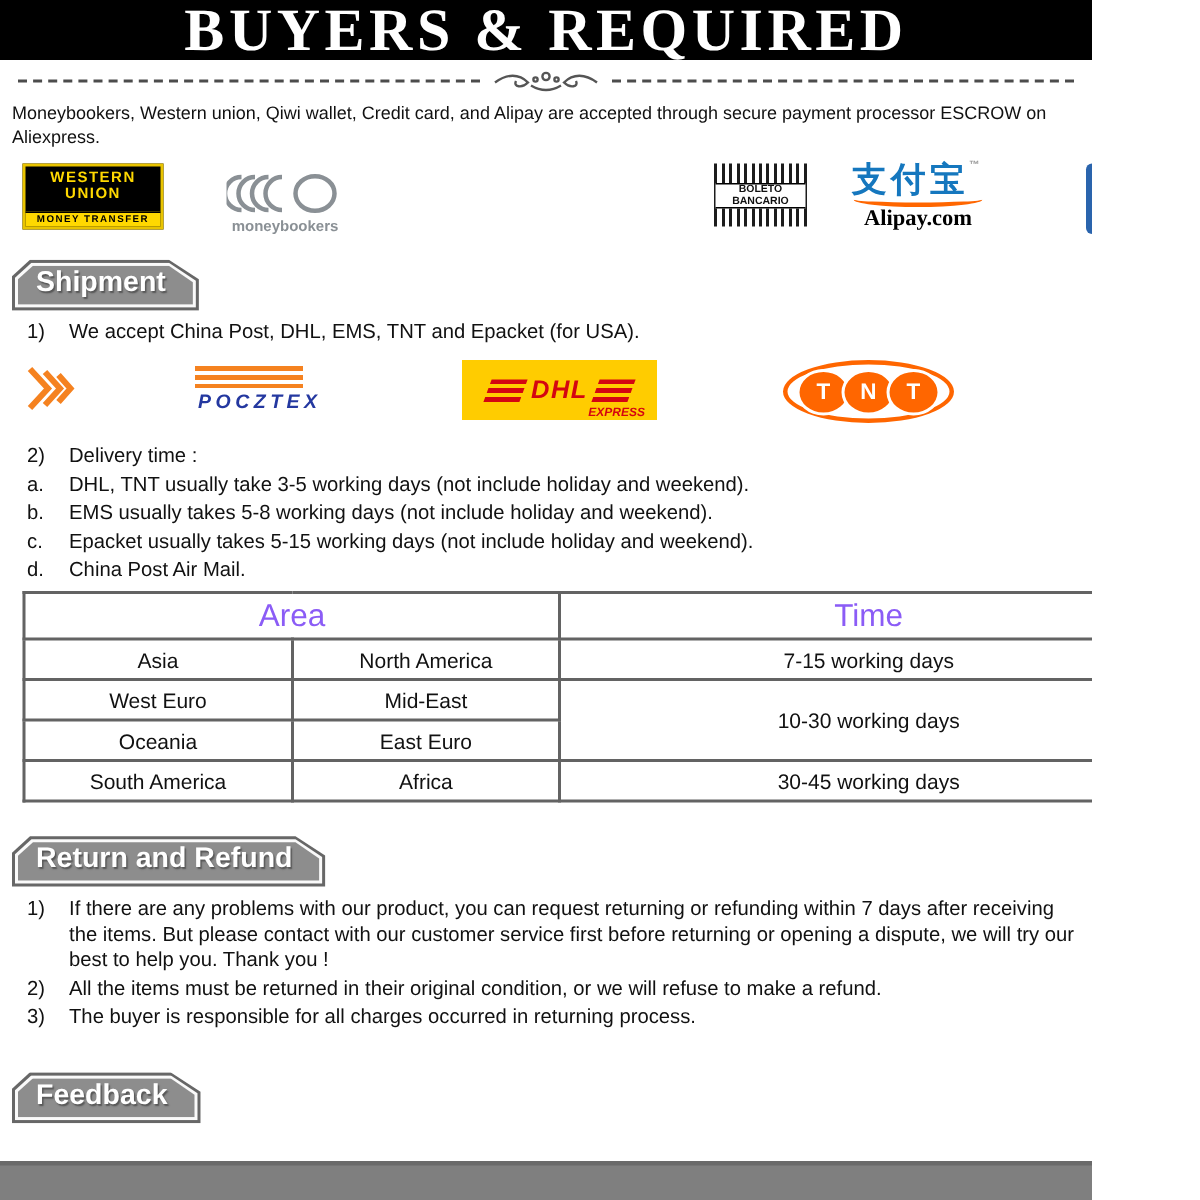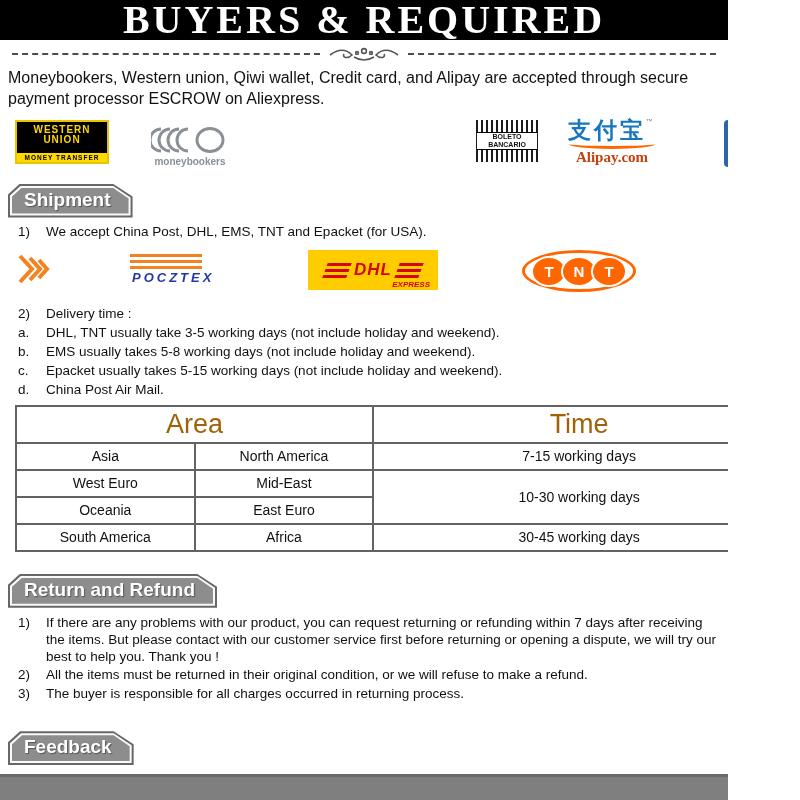--- a/index.html
+++ b/index.html
@@ -21,21 +21,21 @@
   .badge .b1{display:inline-block;background:#676767;
      clip-path:polygon(12px 0,calc(100% - 20px) 0,100% 13px,100% 100%,0 100%,0 11px);}
   .badge .b2{display:inline-block;margin:2px;background:#fafafa;
      clip-path:polygon(11px 0,calc(100% - 18px) 0,100% 12px,100% 100%,0 100%,0 10px);}
   .badge .b3{display:inline-block;margin:2px;background:#8d8d8d;color:#fff;
      font-size:19px;font-weight:bold;padding:1px 18px 3px 12px;
      text-shadow:1px 1px 1px rgba(40,40,40,.55);
      clip-path:polygon(10px 0,calc(100% - 16px) 0,100% 11px,100% 100%,0 100%,0 9px);}
 
   
-  .para{margin:6px 10px 0 8px;font-size:16px;line-height:1.3;}
+  .para{margin:6px 10px 0 8px;font-size:12px;line-height:1.3;}
   .nlist{margin-top:4px;}
   .nitem{display:flex;margin:0 6px 2px 18px;font-size:13.5px;line-height:1.25;}
   .nitem .num{width:28px;flex-shrink:0;}
   .nitem .txt{flex:1;}
 
   
   .logo-row{position:relative;}
   .logo-row.pay{height:54px;margin-top:8px;}
   .logo-row.ship{height:60px;margin-top:2px;}
   .logo{position:absolute;}
@@ -61,21 +61,21 @@
       background:repeating-linear-gradient(90deg,#1c1c1c 0 2px,#fff 2px 5px);}
   .boleto-label{position:absolute;left:1px;right:1px;top:30%;bottom:28%;background:#fff;
       display:flex;flex-direction:column;align-items:center;justify-content:center;
       font-weight:bold;font-size:7px;line-height:1.15;border-top:1px solid #000;border-bottom:1px solid #000;}
   
   .alipay{left:560px;top:0;width:104px;text-align:center;}
   .alipay-cn{color:#1577be;font-size:23px;font-weight:bold;letter-spacing:3px;line-height:1.05;}
   .alipay-tm{font-size:7px;vertical-align:top;color:#999;}
   .alipay-swoosh{width:86px;height:7px;margin:-3px auto 0;border-bottom:3px solid #f60;
       border-radius:50%;}
-  .alipay-en{color:#c2410c;font-weight:bold;font-size:15px;font-family:"Liberation Serif",serif;}
+  .alipay-en{color:#000000;font-weight:bold;font-size:15px;font-family:"Liberation Serif",serif;}
   
   .qiwi{left:724px;top:2px;width:44px;height:47px;background:#2a64ad;border-radius:4px;
       display:flex;flex-direction:column;align-items:center;padding-top:5px;box-sizing:border-box;}
   .qiwi-q{width:13px;height:13px;border:4px solid #f7a21c;border-radius:50%;background:#fff;position:relative;}
   .qiwi-q::after{content:'';position:absolute;right:-3px;bottom:-3px;width:6px;height:6px;
       background:#f7a21c;transform:rotate(45deg);}
   .qiwi-label{color:#fff;font-weight:bold;font-size:9px;letter-spacing:1px;margin-top:16px;
       border-bottom:2px solid #f7a21c;padding-bottom:14px;}
 
   
@@ -101,21 +101,21 @@
   .tnt-ball{width:32px;height:27px;background:#f60;border:2px solid #fff;border-radius:50%;
       margin:0 -3px;display:flex;align-items:center;justify-content:center;
       color:#fff;font-weight:bold;font-size:15px;}
   
   .cpost{left:724px;top:0;width:64px;text-align:center;}
   .cpost-label{font-size:11px;font-weight:bold;color:#2b2b2b;letter-spacing:2px;margin-top:1px;}
 
   
   table.delivery{border-collapse:collapse;margin:6px 0 0 15px;width:771px;table-layout:fixed;}
   table.delivery td{border:2px solid #636363;text-align:center;font-size:14px;padding:2px 2px;height:21px;}
-  table.delivery td.hdr{color:#a16207;font-size:27px;height:25px;}
+  table.delivery td.hdr{color:#8b5cf6;font-size:21px;height:25px;}
   .col-a{width:230px;}.col-b{width:275px;}.col-t{width:266px;}
 
   
   .sec-payment .badge{margin-top:14px;}
   .sec-shipment .badge{margin-top:12px;}
   .sec-return .badge{margin-top:22px;}
   .sec-feedback .badge{margin-top:26px;}
   .badge{margin-top:0;}
 
   

